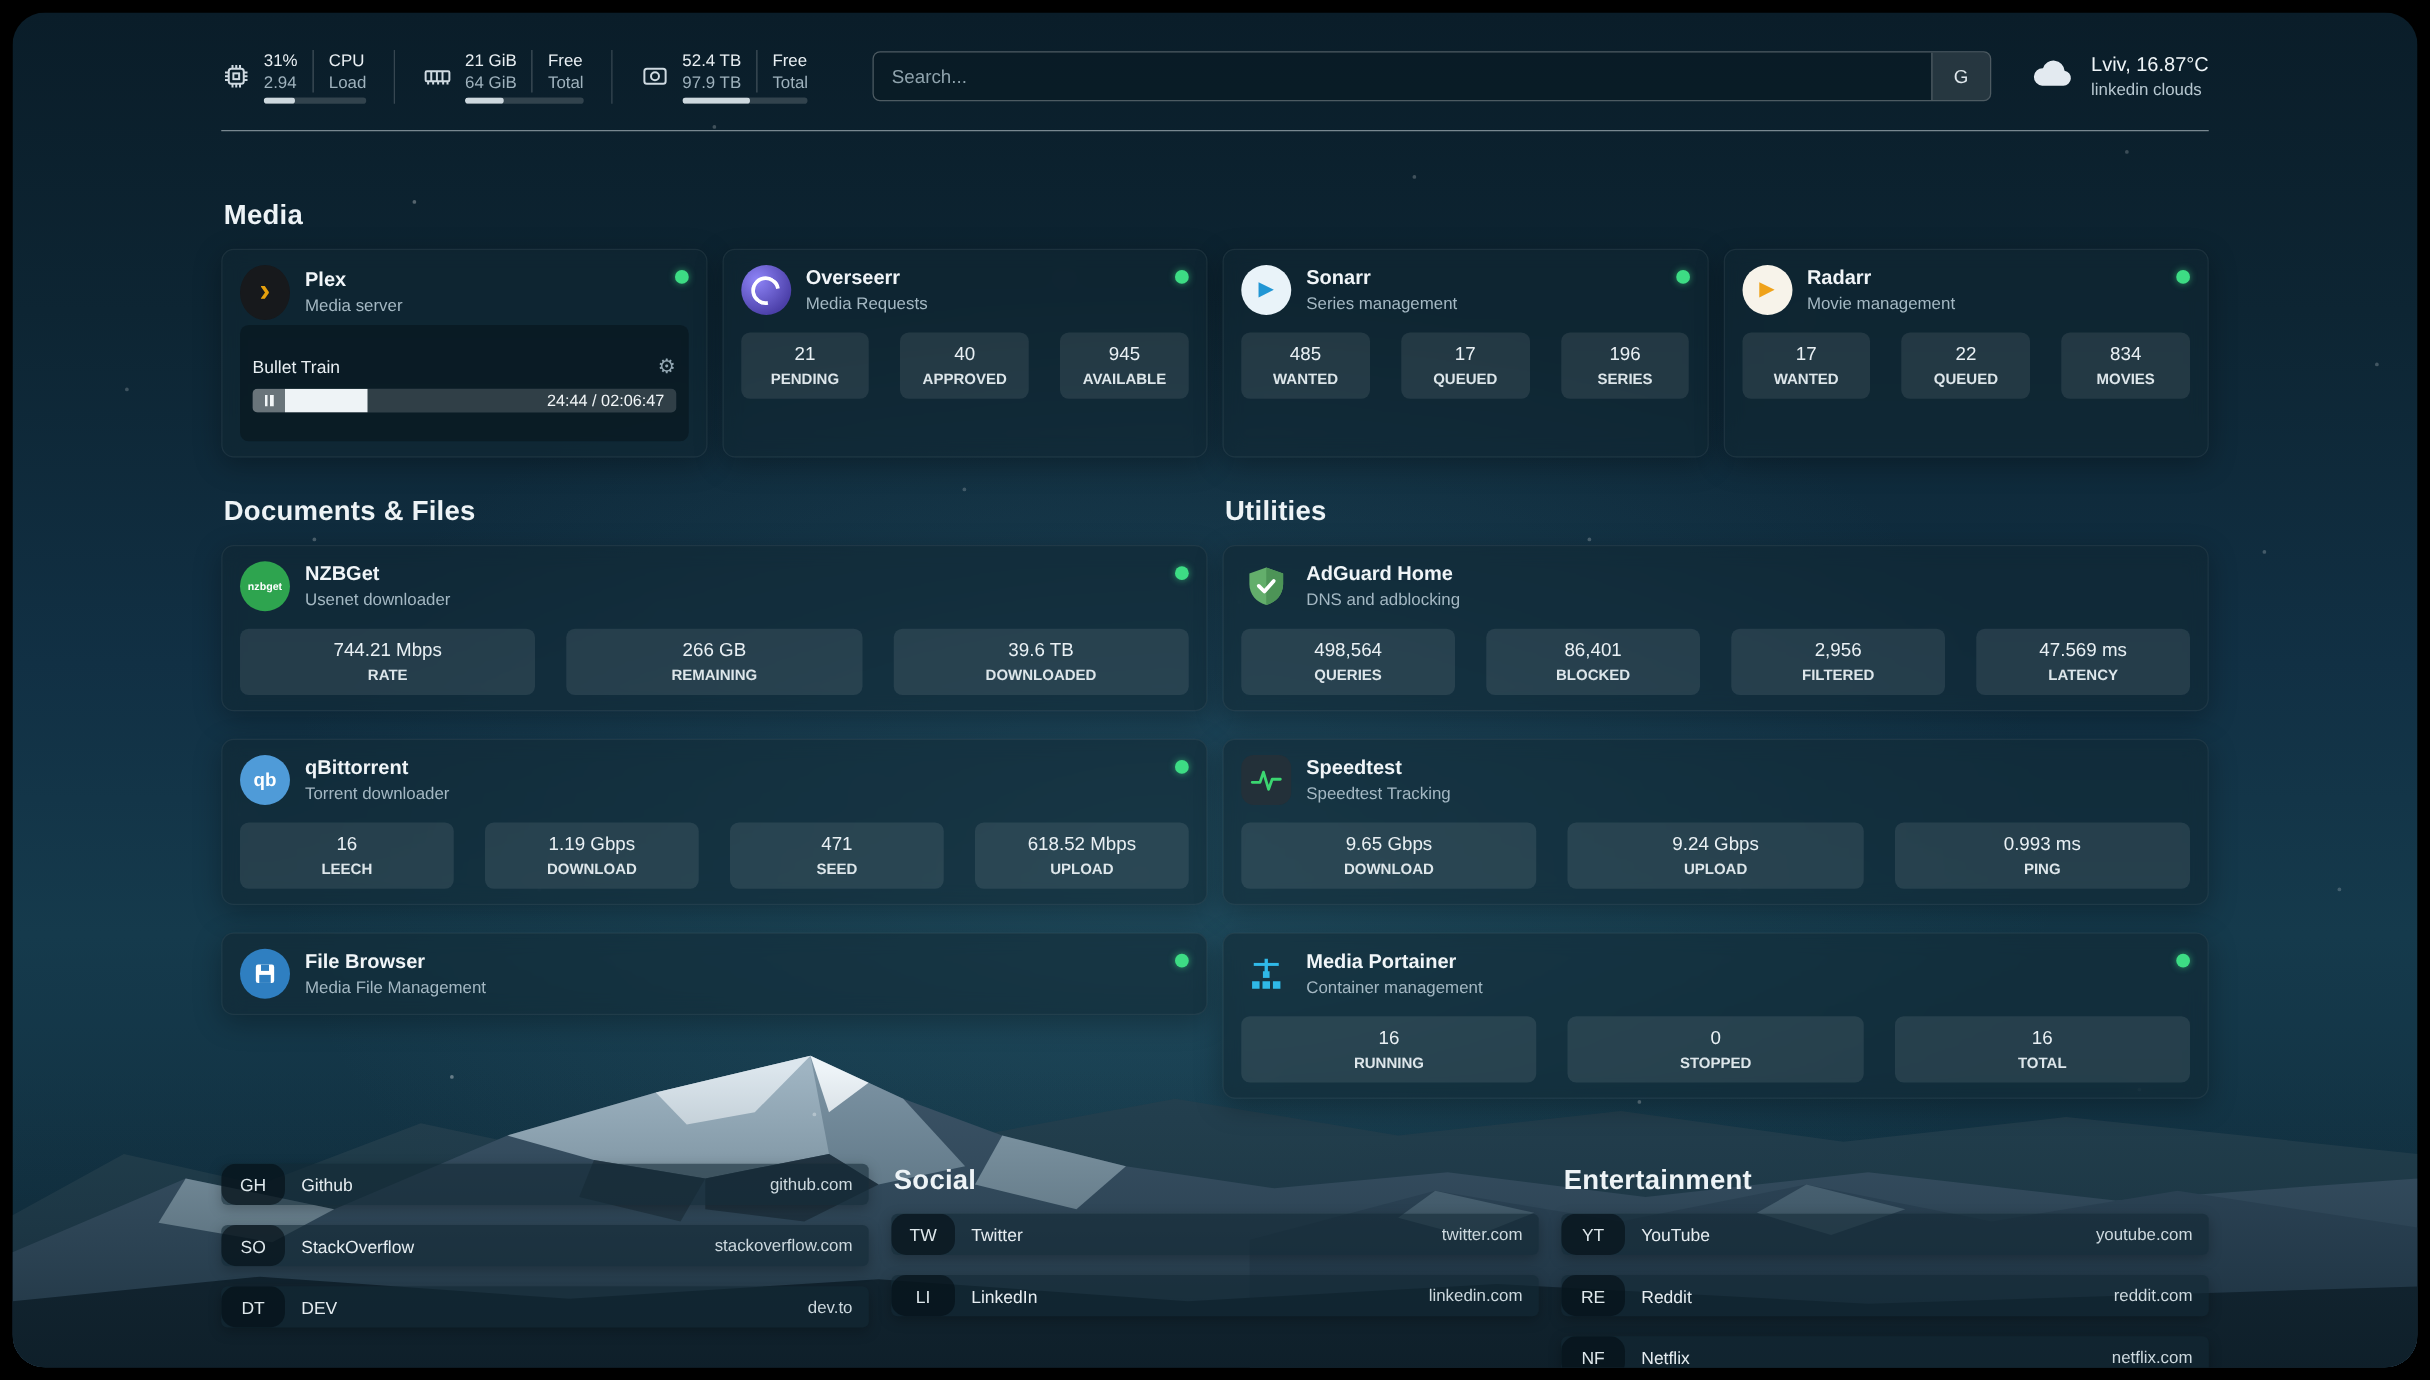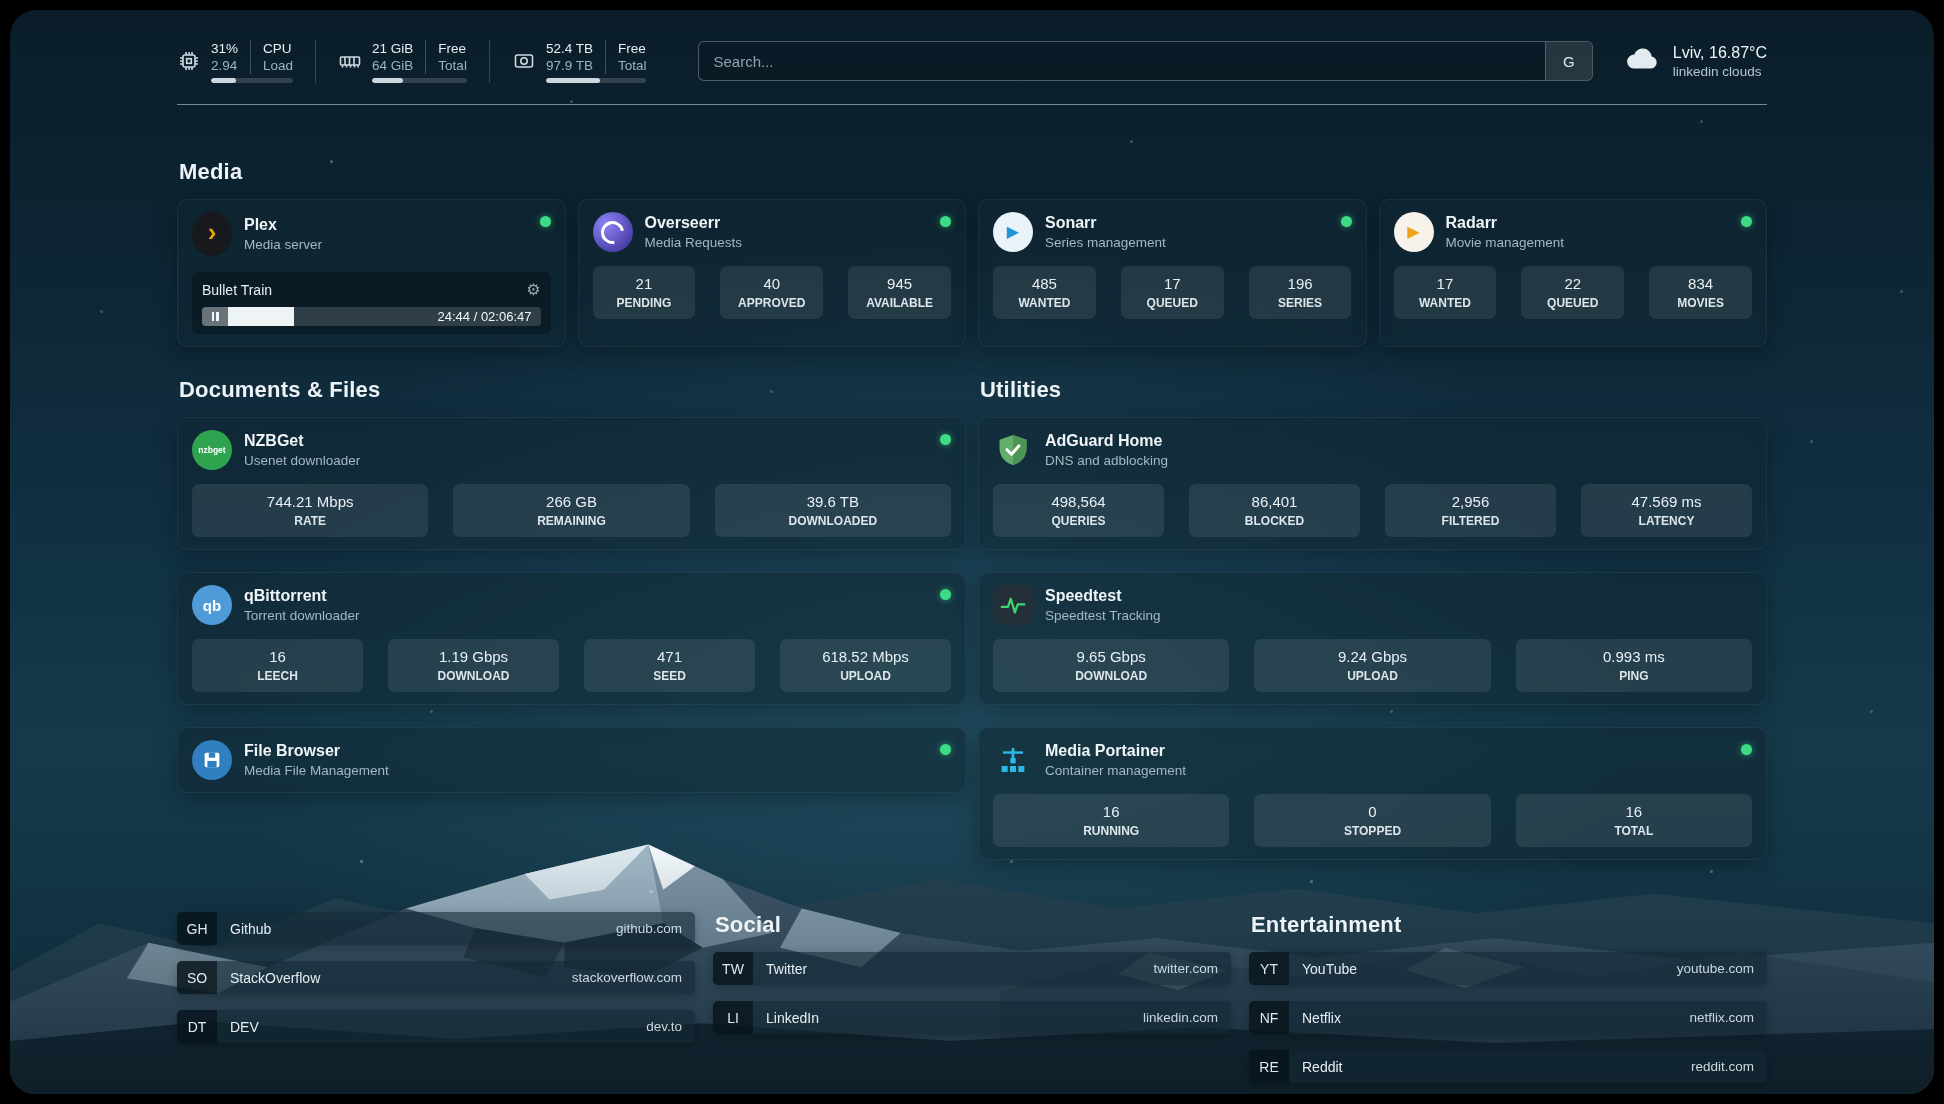--- a/index.html
+++ b/index.html
@@ -86,35 +86,35 @@
   .icon-overseerr .arc{width:17px;height:17px;border-radius:50%;border:3px solid #fff;border-right-color:transparent;transform:rotate(35deg);display:block;}
   .icon-sonarr{background:#e9f3f9;color:#2196d4;font-size:16px;}
   .icon-radarr{background:#f7f3ea;color:#efa21a;font-size:16px;}
   .icon-nzbget{background:#2ea44f;color:#fff;font-size:8.5px;font-weight:700;}
   .icon-qb{background:#4f9bd8;color:#fff;font-size:15px;font-weight:700;}
   .icon-fb{background:#2f7fc1;}
   .icon-adguard,.icon-portainer{background:transparent;}
   .icon-speedtest{background:#233039;border-radius:10px;}
 
   
-  .np{margin-top:16px;background:rgba(6,17,24,0.5);border-radius:7px;padding:8px 10px;}
+  .np{margin-top:4px;background:rgba(6,17,24,0.5);border-radius:7px;padding:23px 10px;}
   .np-top{display:flex;align-items:center;justify-content:space-between;}
   .np-title{font-size:14px;color:#e9eff3;}
   .np-gear{font-size:16px;color:#93a7b3;cursor:pointer;}
   .np-bar{position:relative;margin-top:8px;height:19px;border-radius:4px;background:rgba(255,255,255,0.16);overflow:hidden;display:flex;cursor:pointer;}
   .np-pause{width:26px;flex:none;background:rgba(255,255,255,0.28);display:flex;align-items:center;justify-content:center;gap:2px;}
   .np-pause i{display:block;width:2.5px;height:9px;background:#f2f6f8;}
   .np-fill{display:block;height:100%;background:#eef3f6;}
   .np-time{position:absolute;right:9px;top:0;bottom:0;display:flex;align-items:center;font-size:13px;color:#f2f6f8;}
 
   
   .bm-list{display:flex;flex-direction:column;gap:16px;}
   .bm-row{display:flex;align-items:stretch;height:33px;border-radius:5px;overflow:hidden;
     background:rgba(18,40,52,0.6);cursor:pointer;box-shadow:0 3px 10px rgba(0,0,0,0.25);}
-  .bm-abbr{width:40px;flex:none;background:rgba(4,14,20,0.6);color:#dfe8ec;display:flex;align-items:center;justify-content:center;font-size:14px;}
+  .bm-abbr{width:51px;flex:none;background:rgba(4,14,20,0.6);color:#dfe8ec;display:flex;align-items:center;justify-content:center;font-size:14px;border-radius:12px;}
   .bm-name{padding-left:13px;align-self:center;font-size:14px;color:#e6edf1;}
   .bm-url{margin-left:auto;padding-right:13px;align-self:center;font-size:13.5px;color:#ccd8de;}
 </style>
 </head>
 <body>
 
 <div class="page">
 
   <svg class="mountains" viewBox="0 0 1944 1104" preserveAspectRatio="none">
     <defs>
@@ -571,27 +571,27 @@
 
       <div>
         <h2 class="section-title">Entertainment</h2>
         <div class="bm-list">
           <div class="bm-row">
             <span class="bm-abbr">YT</span>
             <span class="bm-name">YouTube</span>
             <span class="bm-url">youtube.com</span>
           </div>
           <div class="bm-row">
+            <span class="bm-abbr">RE</span>
+            <span class="bm-name">Reddit</span>
+            <span class="bm-url">reddit.com</span>
+          </div>
+          <div class="bm-row">
             <span class="bm-abbr">NF</span>
             <span class="bm-name">Netflix</span>
             <span class="bm-url">netflix.com</span>
           </div>
-          <div class="bm-row">
-            <span class="bm-abbr">RE</span>
-            <span class="bm-name">Reddit</span>
-            <span class="bm-url">reddit.com</span>
-          </div>
         </div>
       </div>
     </div>
 
   </div>
 </div>
 
 </body></html>

